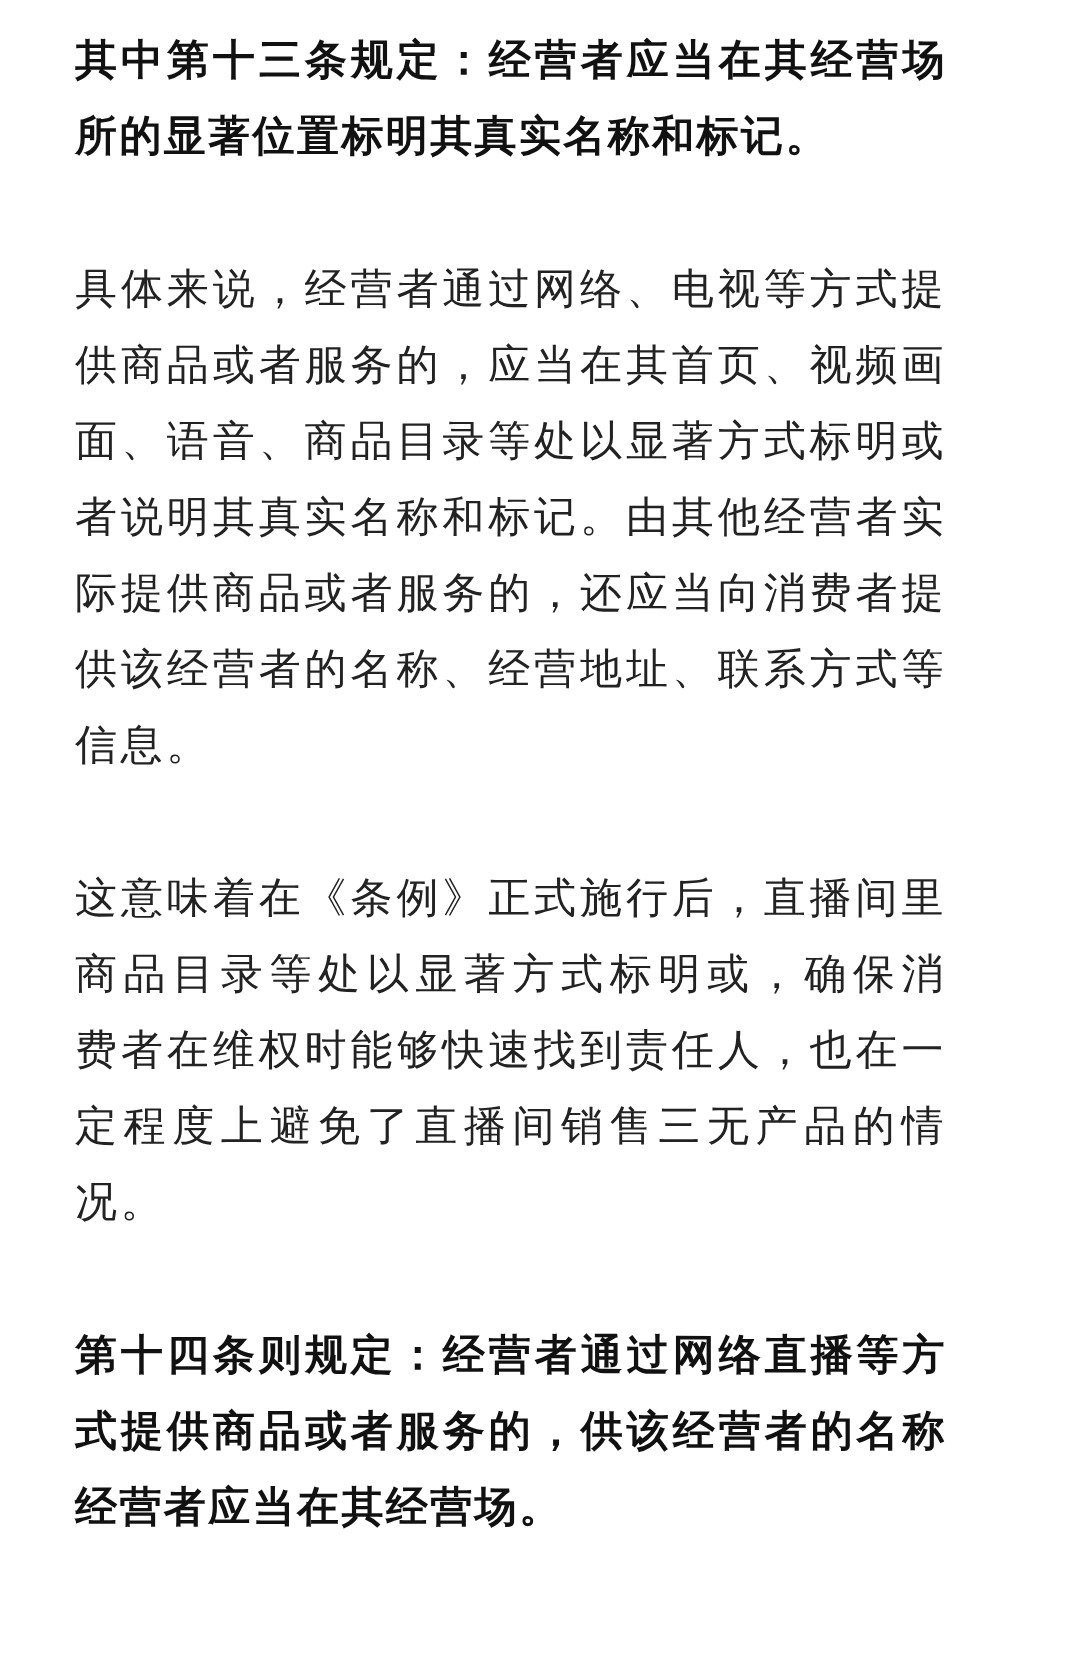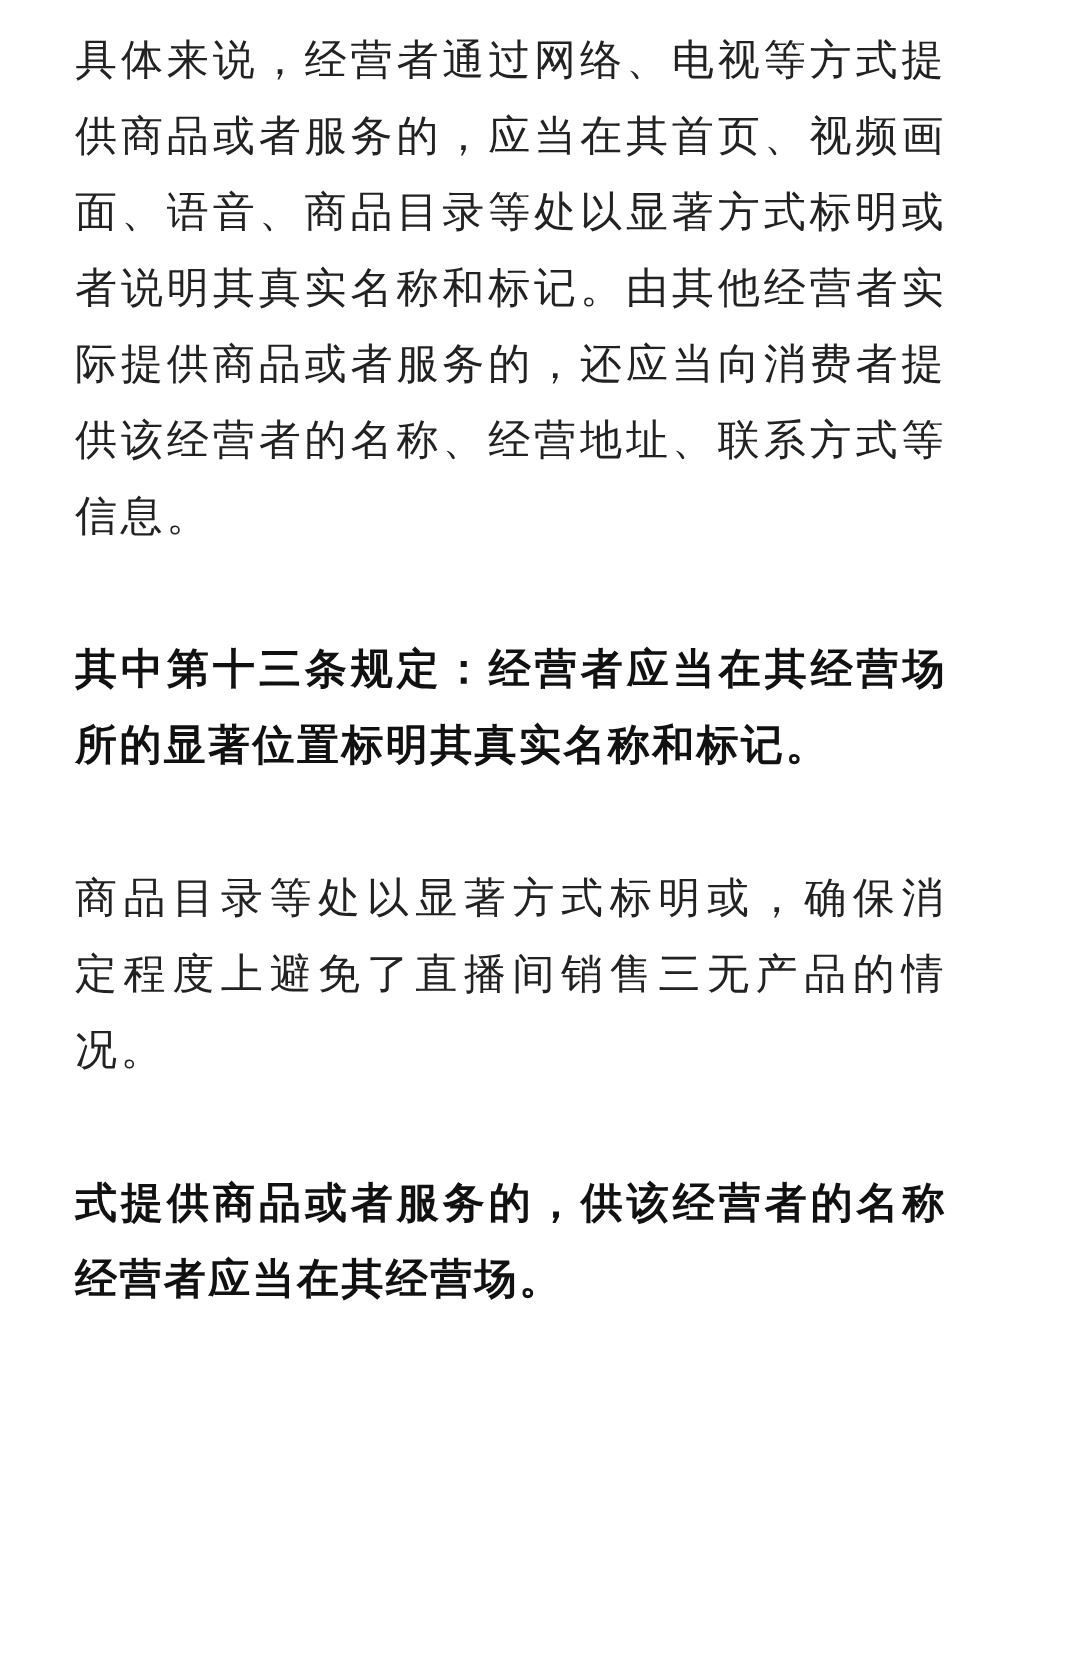--- a/index.html
+++ b/index.html
@@ -43,35 +43,38 @@
       text-align: justify;
     }
     .line.last {
       text-align-last: left;
     }
   </style>
 </head>
 <body>
 
 <div class="article">
+  <p class="para bold">
+    <span class="line">其中第十三条规定：经营者应当在其经营场</span>
+    <span class="line last">所的显著位置标明其真实名称和标记。</span>
+  </p>
   <p class="para">
     <span class="line">具体来说，经营者通过网络、电视等方式提</span>
     <span class="line">供商品或者服务的，应当在其首页、视频画</span>
     <span class="line">面、语音、商品目录等处以显著方式标明或</span>
     <span class="line">者说明其真实名称和标记。由其他经营者实</span>
     <span class="line">际提供商品或者服务的，还应当向消费者提</span>
     <span class="line">供该经营者的名称、经营地址、联系方式等</span>
     <span class="line last">信息。</span>
   </p>
-  <p class="para bold">
-    <span class="line">其中第十三条规定：经营者应当在其经营场</span>
-    <span class="line last">所的显著位置标明其真实名称和标记。</span>
-  </p>
   <p class="para">
+    <span class="line">这意味着在《条例》正式施行后，直播间里</span>
     <span class="line">商品目录等处以显著方式标明或，确保消</span>
+    <span class="line">费者在维权时能够快速找到责任人，也在一</span>
     <span class="line">定程度上避免了直播间销售三无产品的情</span>
     <span class="line last">况。</span>
   </p>
   <p class="para bold">
+    <span class="line">第十四条则规定：经营者通过网络直播等方</span>
     <span class="line">式提供商品或者服务的，供该经营者的名称</span>
     <span class="line last">经营者应当在其经营场。</span>
   </p>
 </div>
 
 </body></html>

